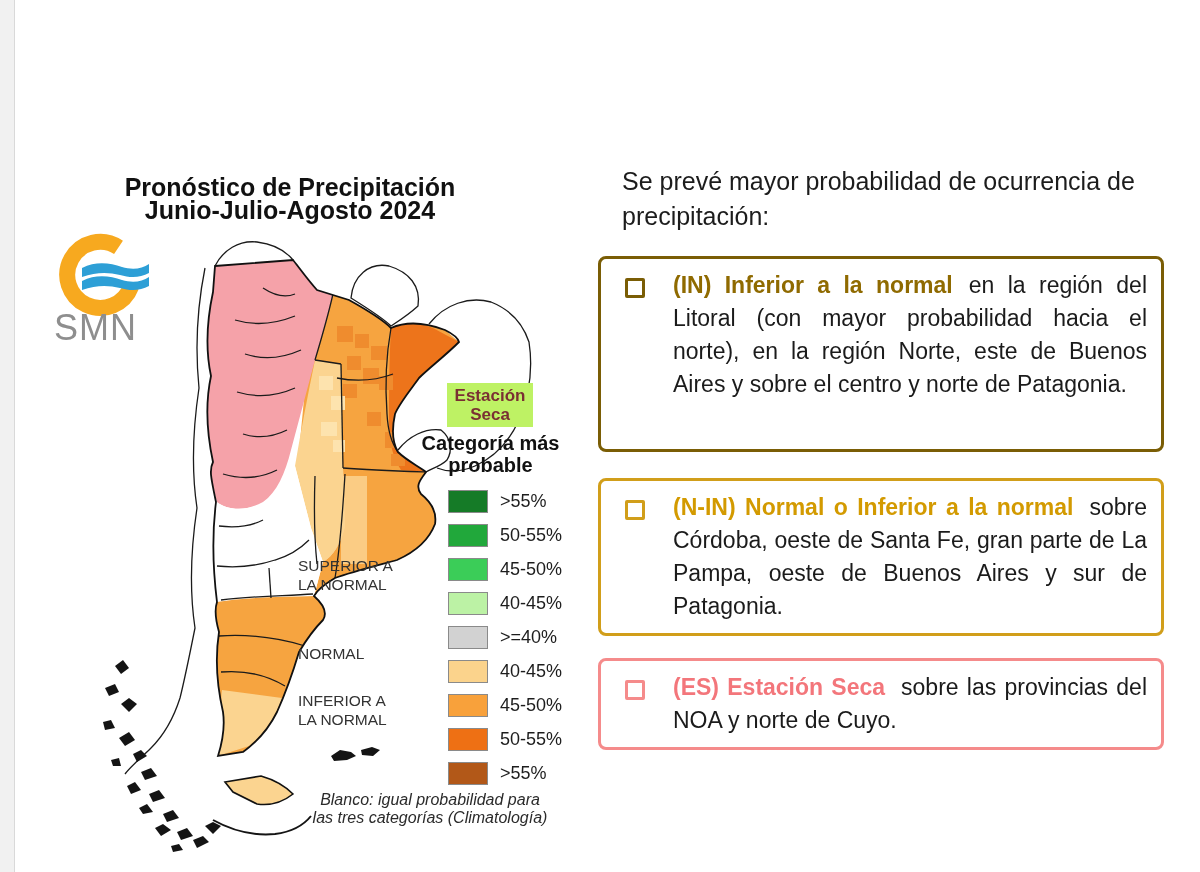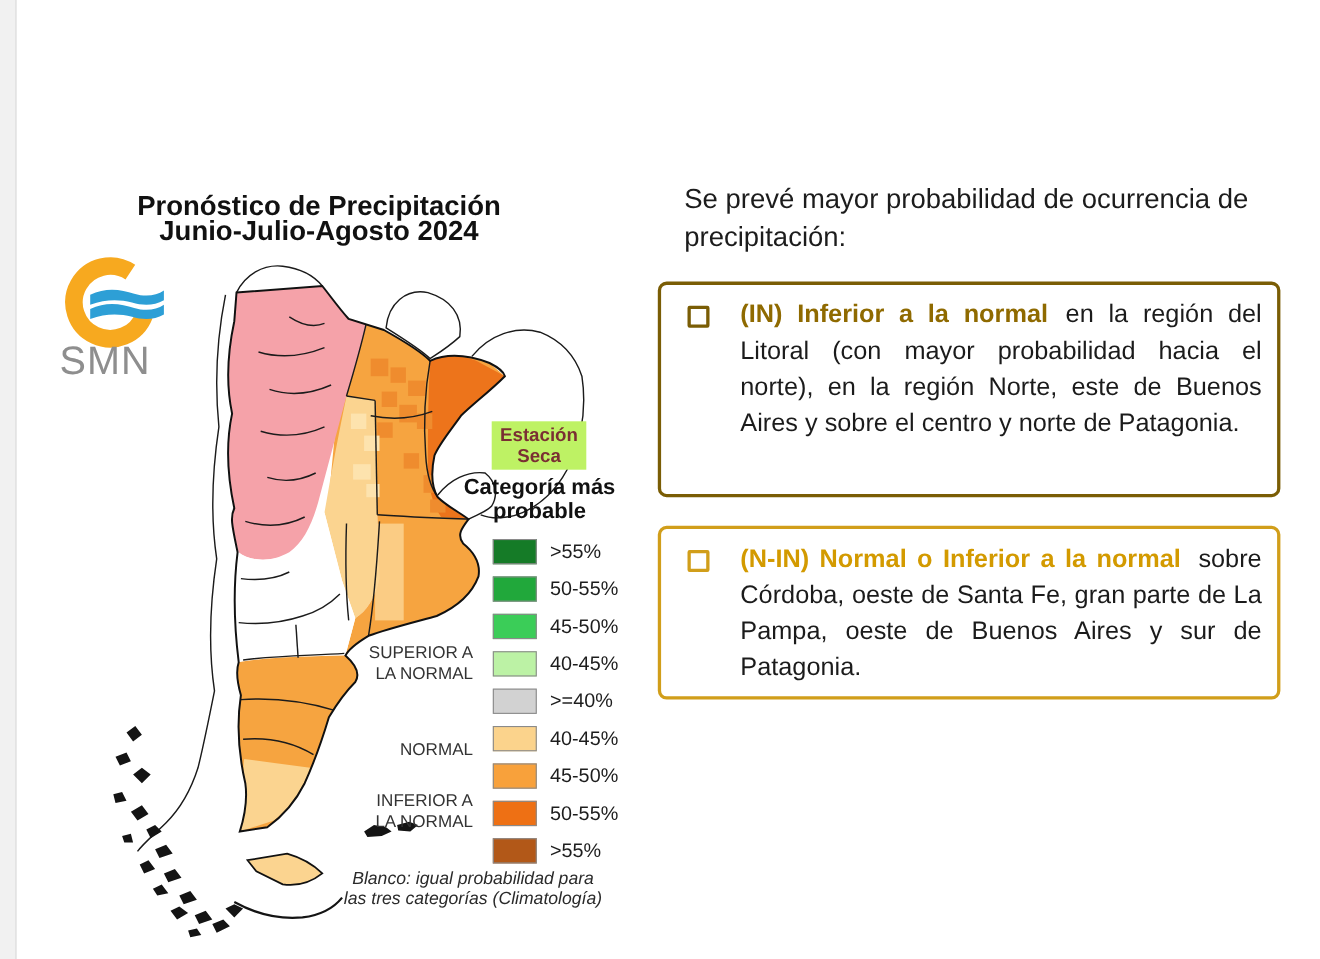--- a/index.html
+++ b/index.html
@@ -13,21 +13,21 @@
   
   #map-title{left:110px;top:176px;width:360px;text-align:center;font-size:25px;font-weight:700;line-height:23px;color:#111;}
   #smn-logo{left:52px;top:228px;}
   #map-svg{left:85px;top:226px;}
   #seca-label{left:447px;top:383px;width:86px;padding:3px 0;text-align:center;font-size:17px;font-weight:700;line-height:19px;z-index:5;}
   #legend-title{left:408px;top:432px;width:165px;text-align:center;font-size:20px;font-weight:700;line-height:22px;color:#111;}
   #legend-col{left:448px;top:489px;}
   .legend-row{display:flex;align-items:center;height:24px;margin-bottom:10px;}
   .swatch{display:inline-block;width:40px;height:23px;border:1px solid #8a8a8a;box-sizing:border-box;}
   .legend-label{margin-left:12px;font-size:18px;color:#1d1d1d;}
-  .side-label{width:132px;text-align:right;font-size:15.5px;line-height:19px;color:#333;margin-top:28px;}
+  .side-label{width:132px;text-align:left;font-size:15.5px;line-height:19px;color:#333;}
   #label-superior{left:298px;top:556px;}
   #label-normal{left:298px;top:644px;}
   #label-inferior{left:298px;top:691px;}
   #footnote{left:252px;top:791px;width:356px;text-align:center;font-style:italic;font-size:16px;line-height:18px;color:#2b2b2b;}
   
   #intro-text{left:622px;top:164px;width:540px;font-size:25px;line-height:35px;color:#1c1c1c;}
   .info-box{left:598px;width:566px;box-sizing:border-box;border:3px solid #c4b5fd;border-radius:8px;background:#fff;}
   #box-0{top:256px;min-height:196px;}
   #box-1{top:478px;min-height:156px;}
   #box-2{top:658px;min-height:88px;}
@@ -198,14 +198,20 @@
     </p>
   </div>
 
   <div id="box-1" class="abs info-box" style="border-color: rgb(209, 158, 26);">
     <span class="bullet" style="border-color: rgb(209, 158, 26);"></span>
     <p class="box-text">
       <span class="box-heading" style="color: rgb(211, 154, 0);">(N-IN) Normal o Inferior a la normal</span><span>sobre Córdoba, oeste de Santa Fe, gran parte de La Pampa, oeste de Buenos Aires y sur de Patagonia.</span>
     </p>
   </div>
 
+  <div id="box-2" class="abs info-box" style="border-color: rgb(245, 139, 139);">
+    <span class="bullet" style="border-color: rgb(245, 139, 139);"></span>
+    <p class="box-text">
+      <span class="box-heading" style="color: rgb(243, 118, 123);">(ES) Estación Seca</span><span>sobre las provincias del NOA y norte de Cuyo.</span>
+    </p>
+  </div>
 
 </div>
 
 </body></html>

